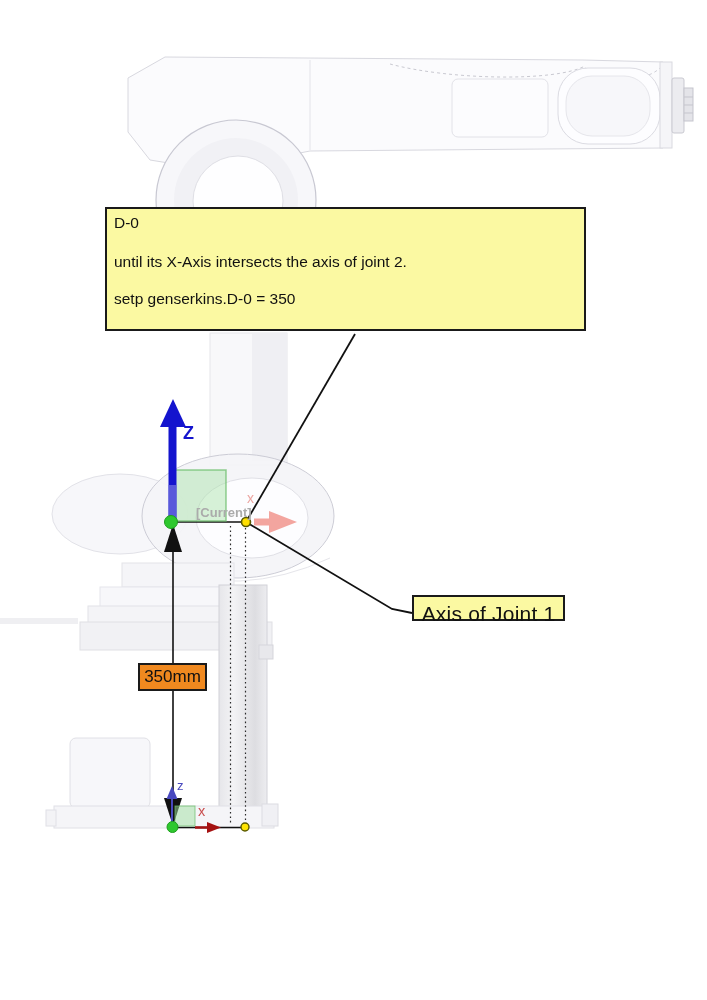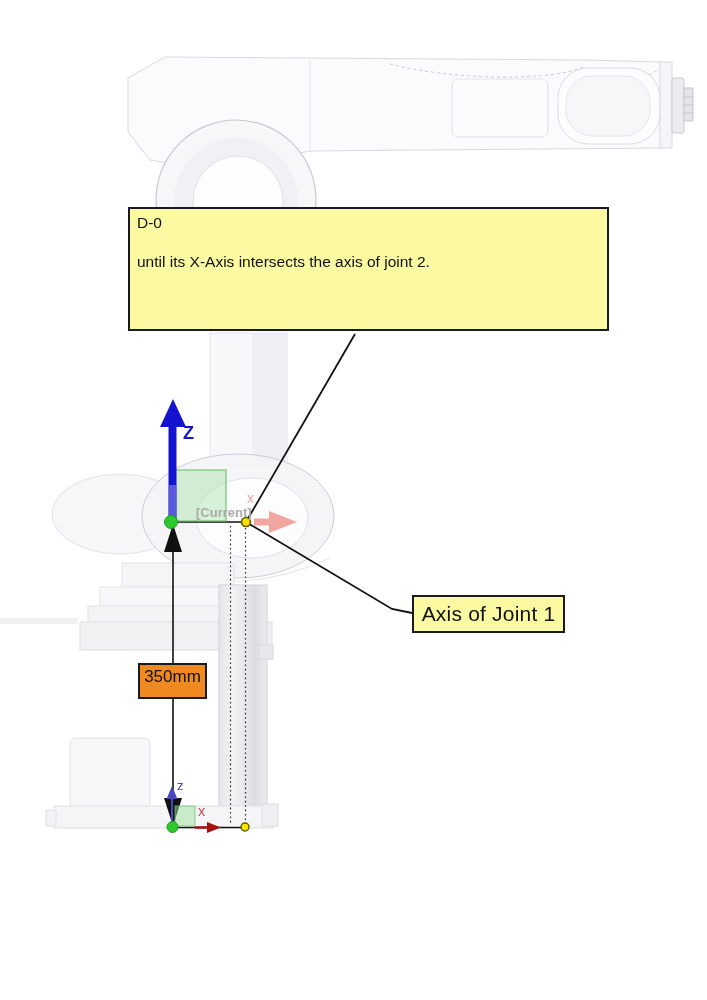--- a/index.html
+++ b/index.html
@@ -4,36 +4,36 @@
 <style>
   html,body{margin:0;padding:0;background:#ffffff;}
   #canvas{
     position:relative;width:707px;height:1000px;background:#ffffff;
     overflow:hidden;font-family:"Liberation Sans",sans-serif;color:#111;
   }
   #scene{position:absolute;left:0;top:0;}
   .overlay{position:absolute;}
   
   .callout{
-    left:128px;top:207px;width:481px;height:124px;box-sizing:border-box;
+    left:105px;top:207px;width:481px;height:124px;box-sizing:border-box;
     background:#FBF9A2;border:2px solid #1a1a1a;
     padding:4px 7px;font-size:15.5px;line-height:19px;
   }
   .co-title{margin-bottom:20px;}
   .co-body div{white-space:pre;}
   .co-cmd{margin-top:18px;}
   
   .axis-label{
-    left:412px;top:595px;width:153px;height:38px;box-sizing:border-box;
+    left:412px;top:595px;width:153px;height:26px;box-sizing:border-box;
     background:#FBF9A2;border:2px solid #1a1a1a;
     font-size:21px;line-height:34px;text-align:center;letter-spacing:.2px;
   }
   
   .dim-label{
-    left:138px;top:663px;width:69px;height:36px;box-sizing:border-box;
+    left:138px;top:663px;width:69px;height:28px;box-sizing:border-box;
     background:#F0891F;border:2px solid #1a1a1a;
     font-size:17px;line-height:24px;text-align:center;
   }
   .axis-text{font-weight:bold;}
   .lbl-Z{left:183px;top:423px;font-size:18px;color:#1414CE;}
   .lbl-current{left:196px;top:505px;font-size:13px;color:#ABABAB;font-weight:bold;}
   .lbl-xmid{left:247px;top:490px;font-size:14px;color:#ECA6A2;}
   .lbl-zbase{left:177px;top:778px;font-size:13px;color:#4848BE;font-weight:normal;}
   .lbl-xbase{left:198px;top:803px;font-size:14.5px;color:#C95050;font-weight:normal;}
 </style>
@@ -138,20 +138,21 @@
       <circle cx="172.5" cy="827" r="5.5" fill="#2EC82E" stroke="#1F9E1F"></circle>
       <circle cx="245" cy="827" r="4" fill="#FFE400" stroke="#5A5A00" stroke-width="1.4"></circle>
     </g>
   </svg>
 
   <div class="overlay callout">
     <div class="co-title">D-0</div>
     <div class="co-body">
       <div>until its X-Axis intersects the axis of joint 2.</div>
     </div>
+    <div class="co-cmd">setp genserkins.D-0 = 350</div>
   </div>
 
   <div class="overlay axis-label">Axis of Joint 1</div>
 
   <div class="overlay dim-label">350mm</div>
 
   <div class="overlay axis-text lbl-Z">Z</div>
   <div class="overlay lbl-current">[Current]</div>
   <div class="overlay lbl-xmid">x</div>
   <div class="overlay lbl-zbase">z</div>

